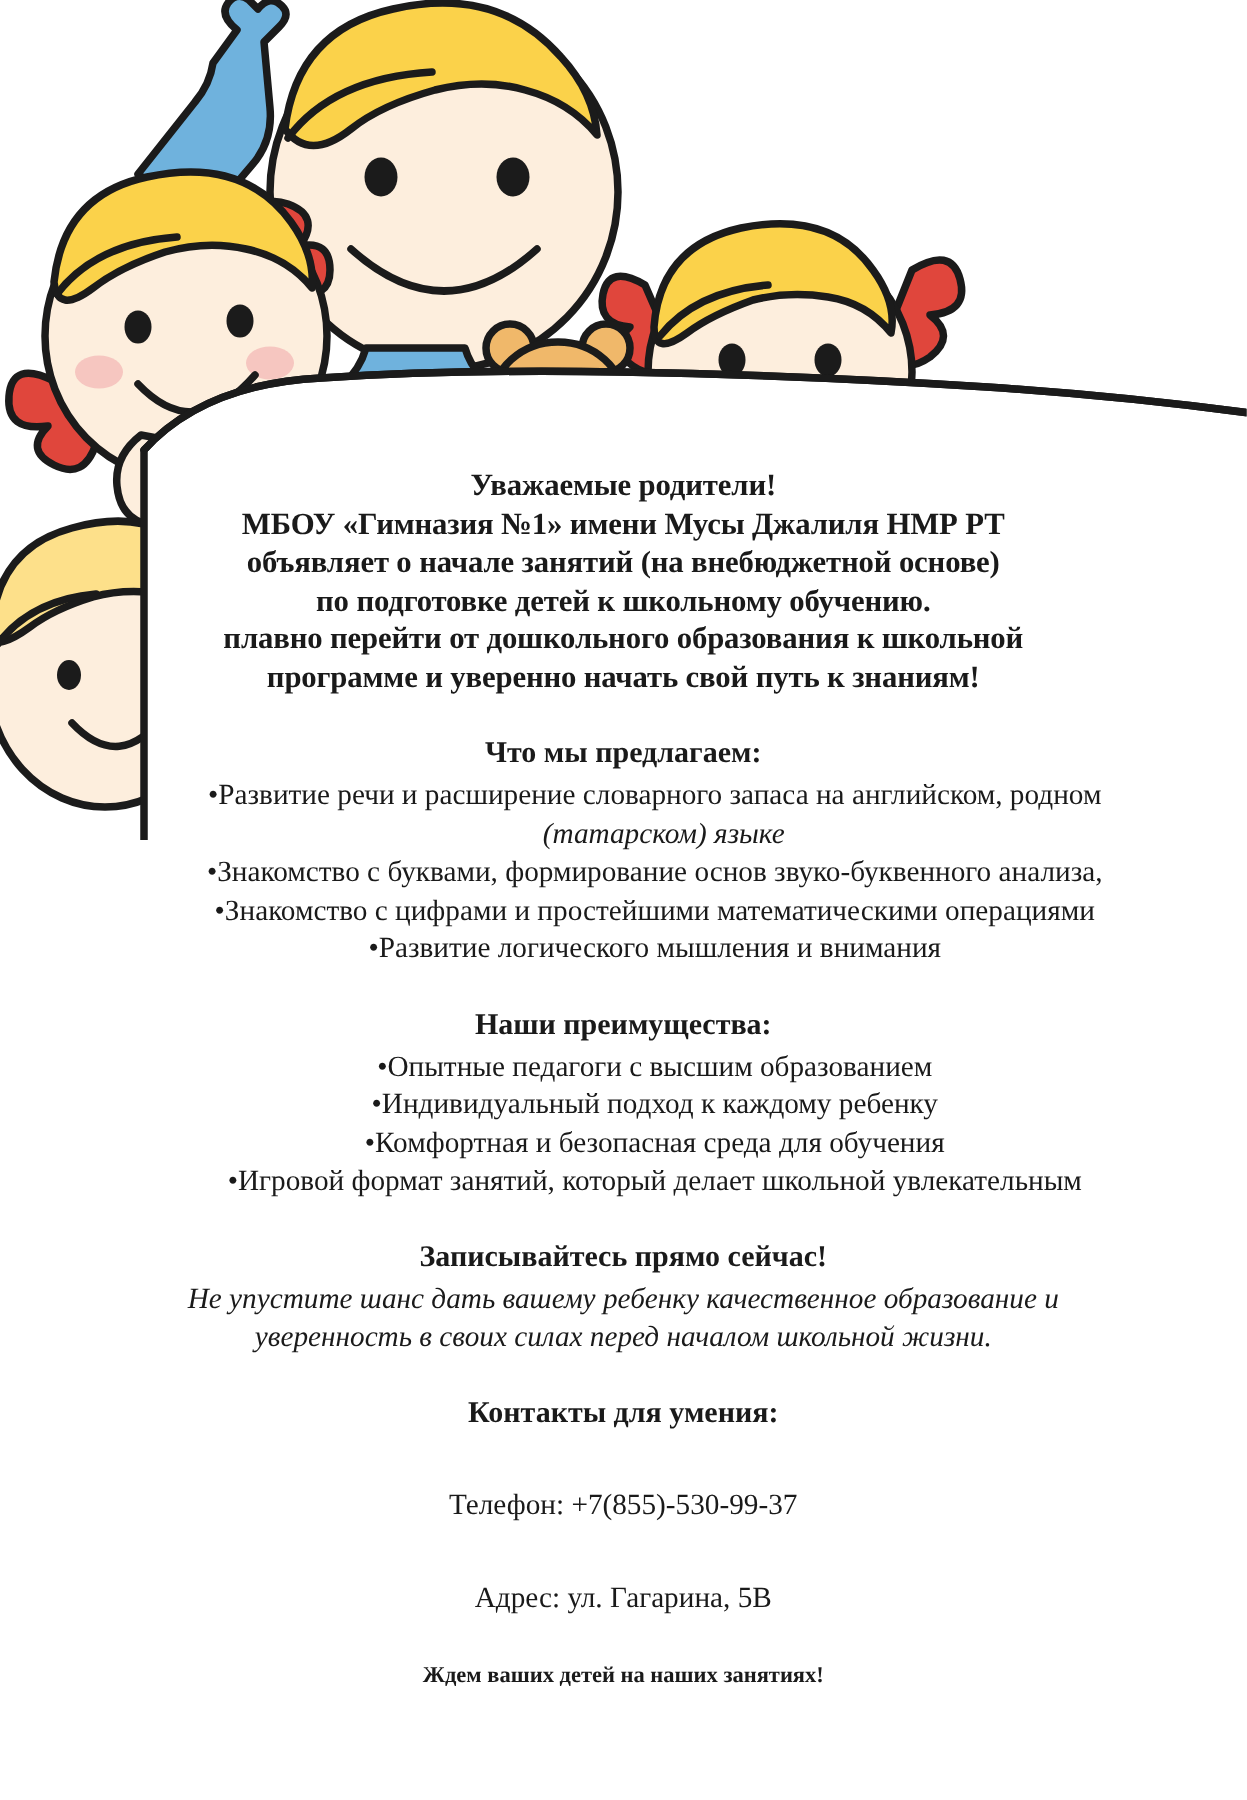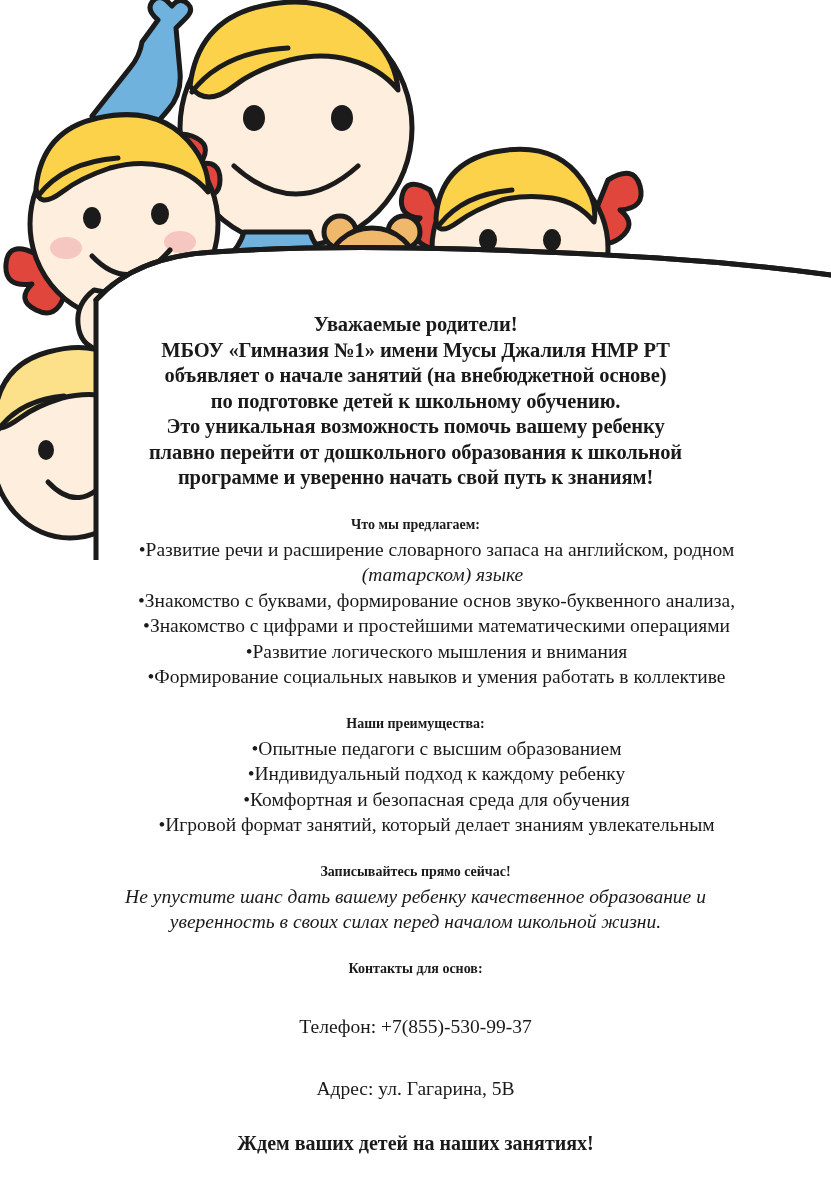--- a/index.html
+++ b/index.html
@@ -41,21 +41,21 @@
   .intro {
     font-weight: bold;
     font-size: 20.5px;
     line-height: 25.5px;
     letter-spacing: -0.1px;
   }
   .intro div { white-space: nowrap; }
 
   .section-head {
     font-weight: bold;
-    font-size: 14px;
+    font-size: 20px;
     margin-top: 26px;
     margin-bottom: 4px;
   }
 
   .bullets {
     text-align: center;
     font-size: 19.5px;
     line-height: 25.5px;
     padding: 0 2px 0 44px;
   }
@@ -73,21 +73,21 @@
   }
 
   .contacts {
     font-size: 19.5px;
     line-height: 25.5px;
     margin-top: 37px;
   }
 
   .closing {
     font-weight: bold;
-    font-size: 20px;
+    font-size: 15px;
     margin-top: 30px;
   }
 </style>
 </head>
 <body>
 
 <div class="art">
   <svg width="831" height="560" viewBox="0 0 831 560" xmlns="http://www.w3.org/2000/svg">
     <defs>
       <style>
@@ -196,65 +196,61 @@
   </svg>
 </div>
 
 <div class="content">
 
   <div class="intro">
     <div>Уважаемые родители!</div>
     <div>МБОУ «Гимназия №1» имени Мусы Джалиля НМР РТ</div>
     <div>объявляет о начале занятий (на внебюджетной основе)</div>
     <div>по подготовке детей к школьному обучению.</div>
-    <div>Это уникальная возможность помочь вашему ребенку</div>
     <div>плавно перейти от дошкольного образования к школьной</div>
     <div>программе и уверенно начать свой путь к знаниям!</div>
   </div>
 
   <div class="section-head">Что мы предлагаем:</div>
 
   <div class="bullets">
     <div class="li">
       <span>•Развитие речи и расширение словарного запаса на английском, родном</span>
       <span class="sub">(татарском) языке</span>
     </div>
     <div class="li">
       <span>•Знакомство с буквами, формирование основ звуко-буквенного анализа,</span>
     </div>
     <div class="li">
       <span>•Знакомство с цифрами и простейшими математическими операциями</span>
     </div>
     <div class="li">
       <span>•Развитие логического мышления и внимания</span>
     </div>
-    <div class="li">
-      <span>•Формирование социальных навыков и умения работать в коллективе</span>
-    </div>
   </div>
 
   <div class="section-head">Наши преимущества:</div>
 
   <div class="bullets">
     <div class="li">
       <span>•Опытные педагоги с высшим образованием</span>
     </div>
     <div class="li">
       <span>•Индивидуальный подход к каждому ребенку</span>
     </div>
     <div class="li">
       <span>•Комфортная и безопасная среда для обучения</span>
     </div>
     <div class="li">
-      <span>•Игровой формат занятий, который делает знаниям увлекательным</span>
+      <span>•Игровой формат занятий, который делает школьной увлекательным</span>
     </div>
   </div>
 
   <div class="section-head">Записывайтесь прямо сейчас!</div>
   <div class="para">Не упустите шанс дать вашему ребенку качественное образование и</div>
   <div class="para">уверенность в своих силах перед началом школьной жизни.</div>
 
-  <div class="section-head">Контакты для основ:</div>
+  <div class="section-head">Контакты для умения:</div>
   <div class="contacts">Телефон: +7(855)-530-99-37</div>
   <div class="contacts">Адрес: ул. Гагарина, 5В</div>
 
   <div class="closing">Ждем ваших детей на наших занятиях!</div>
 </div>
 
 </body></html>

